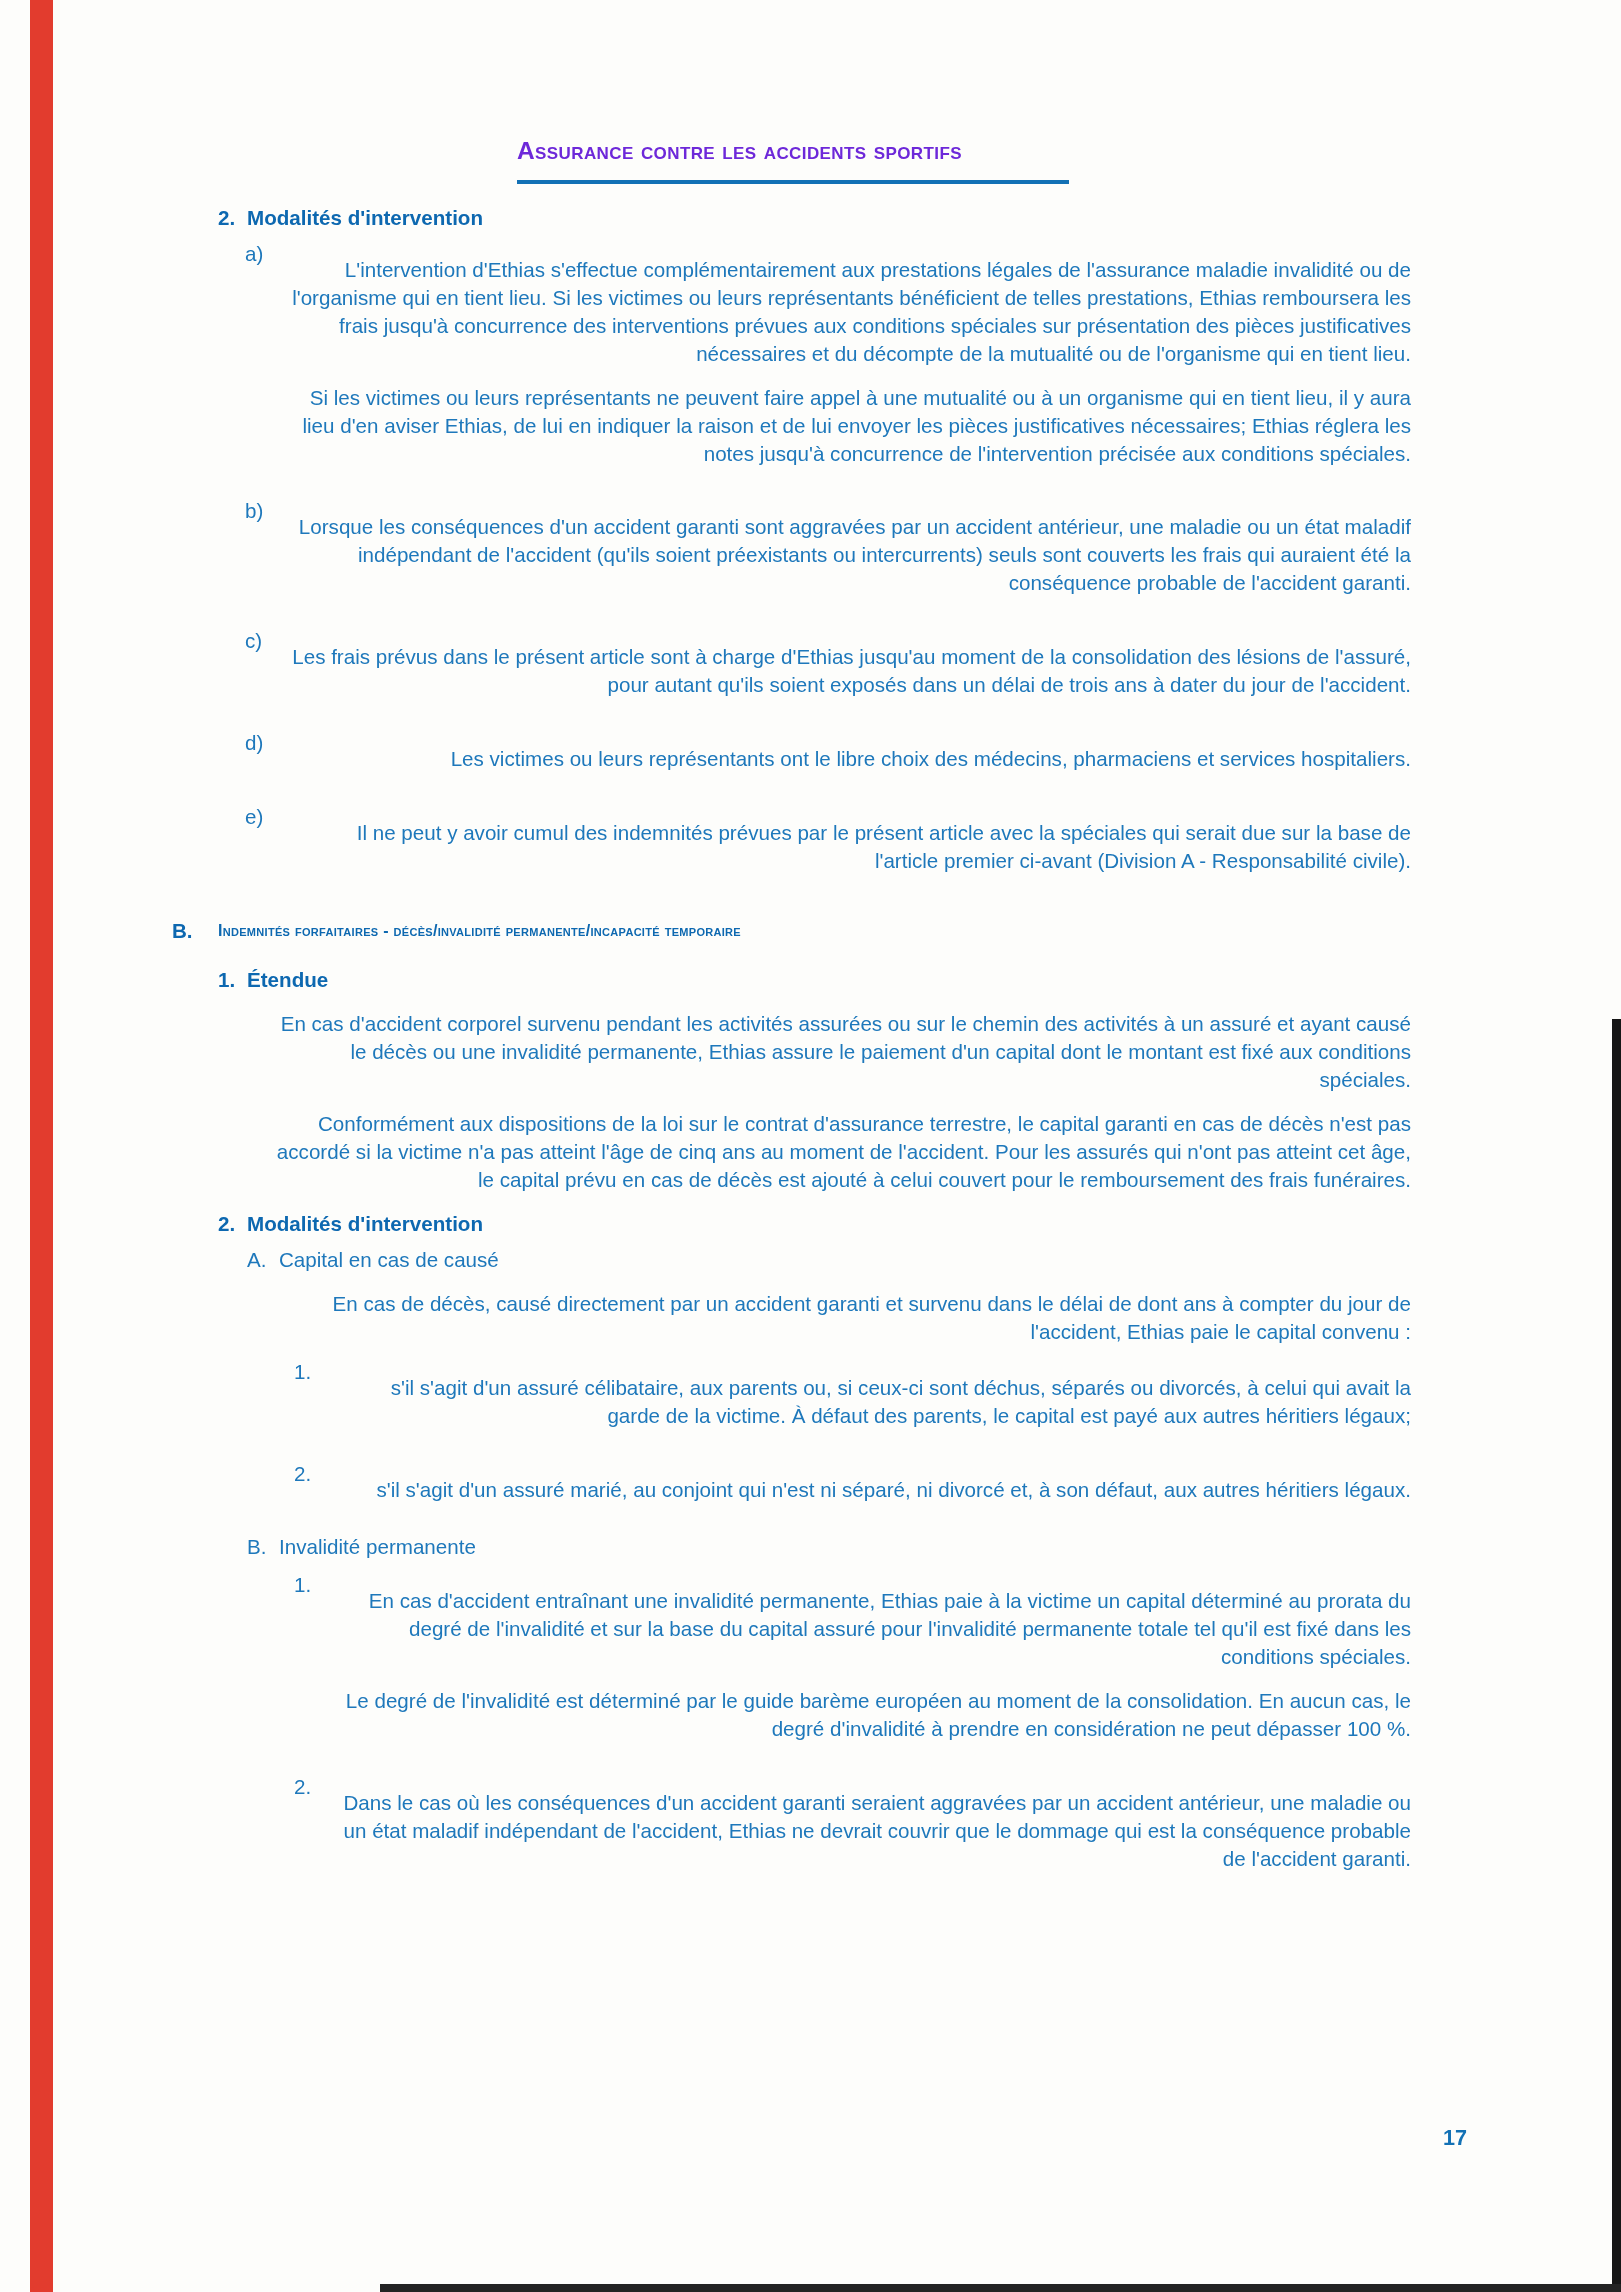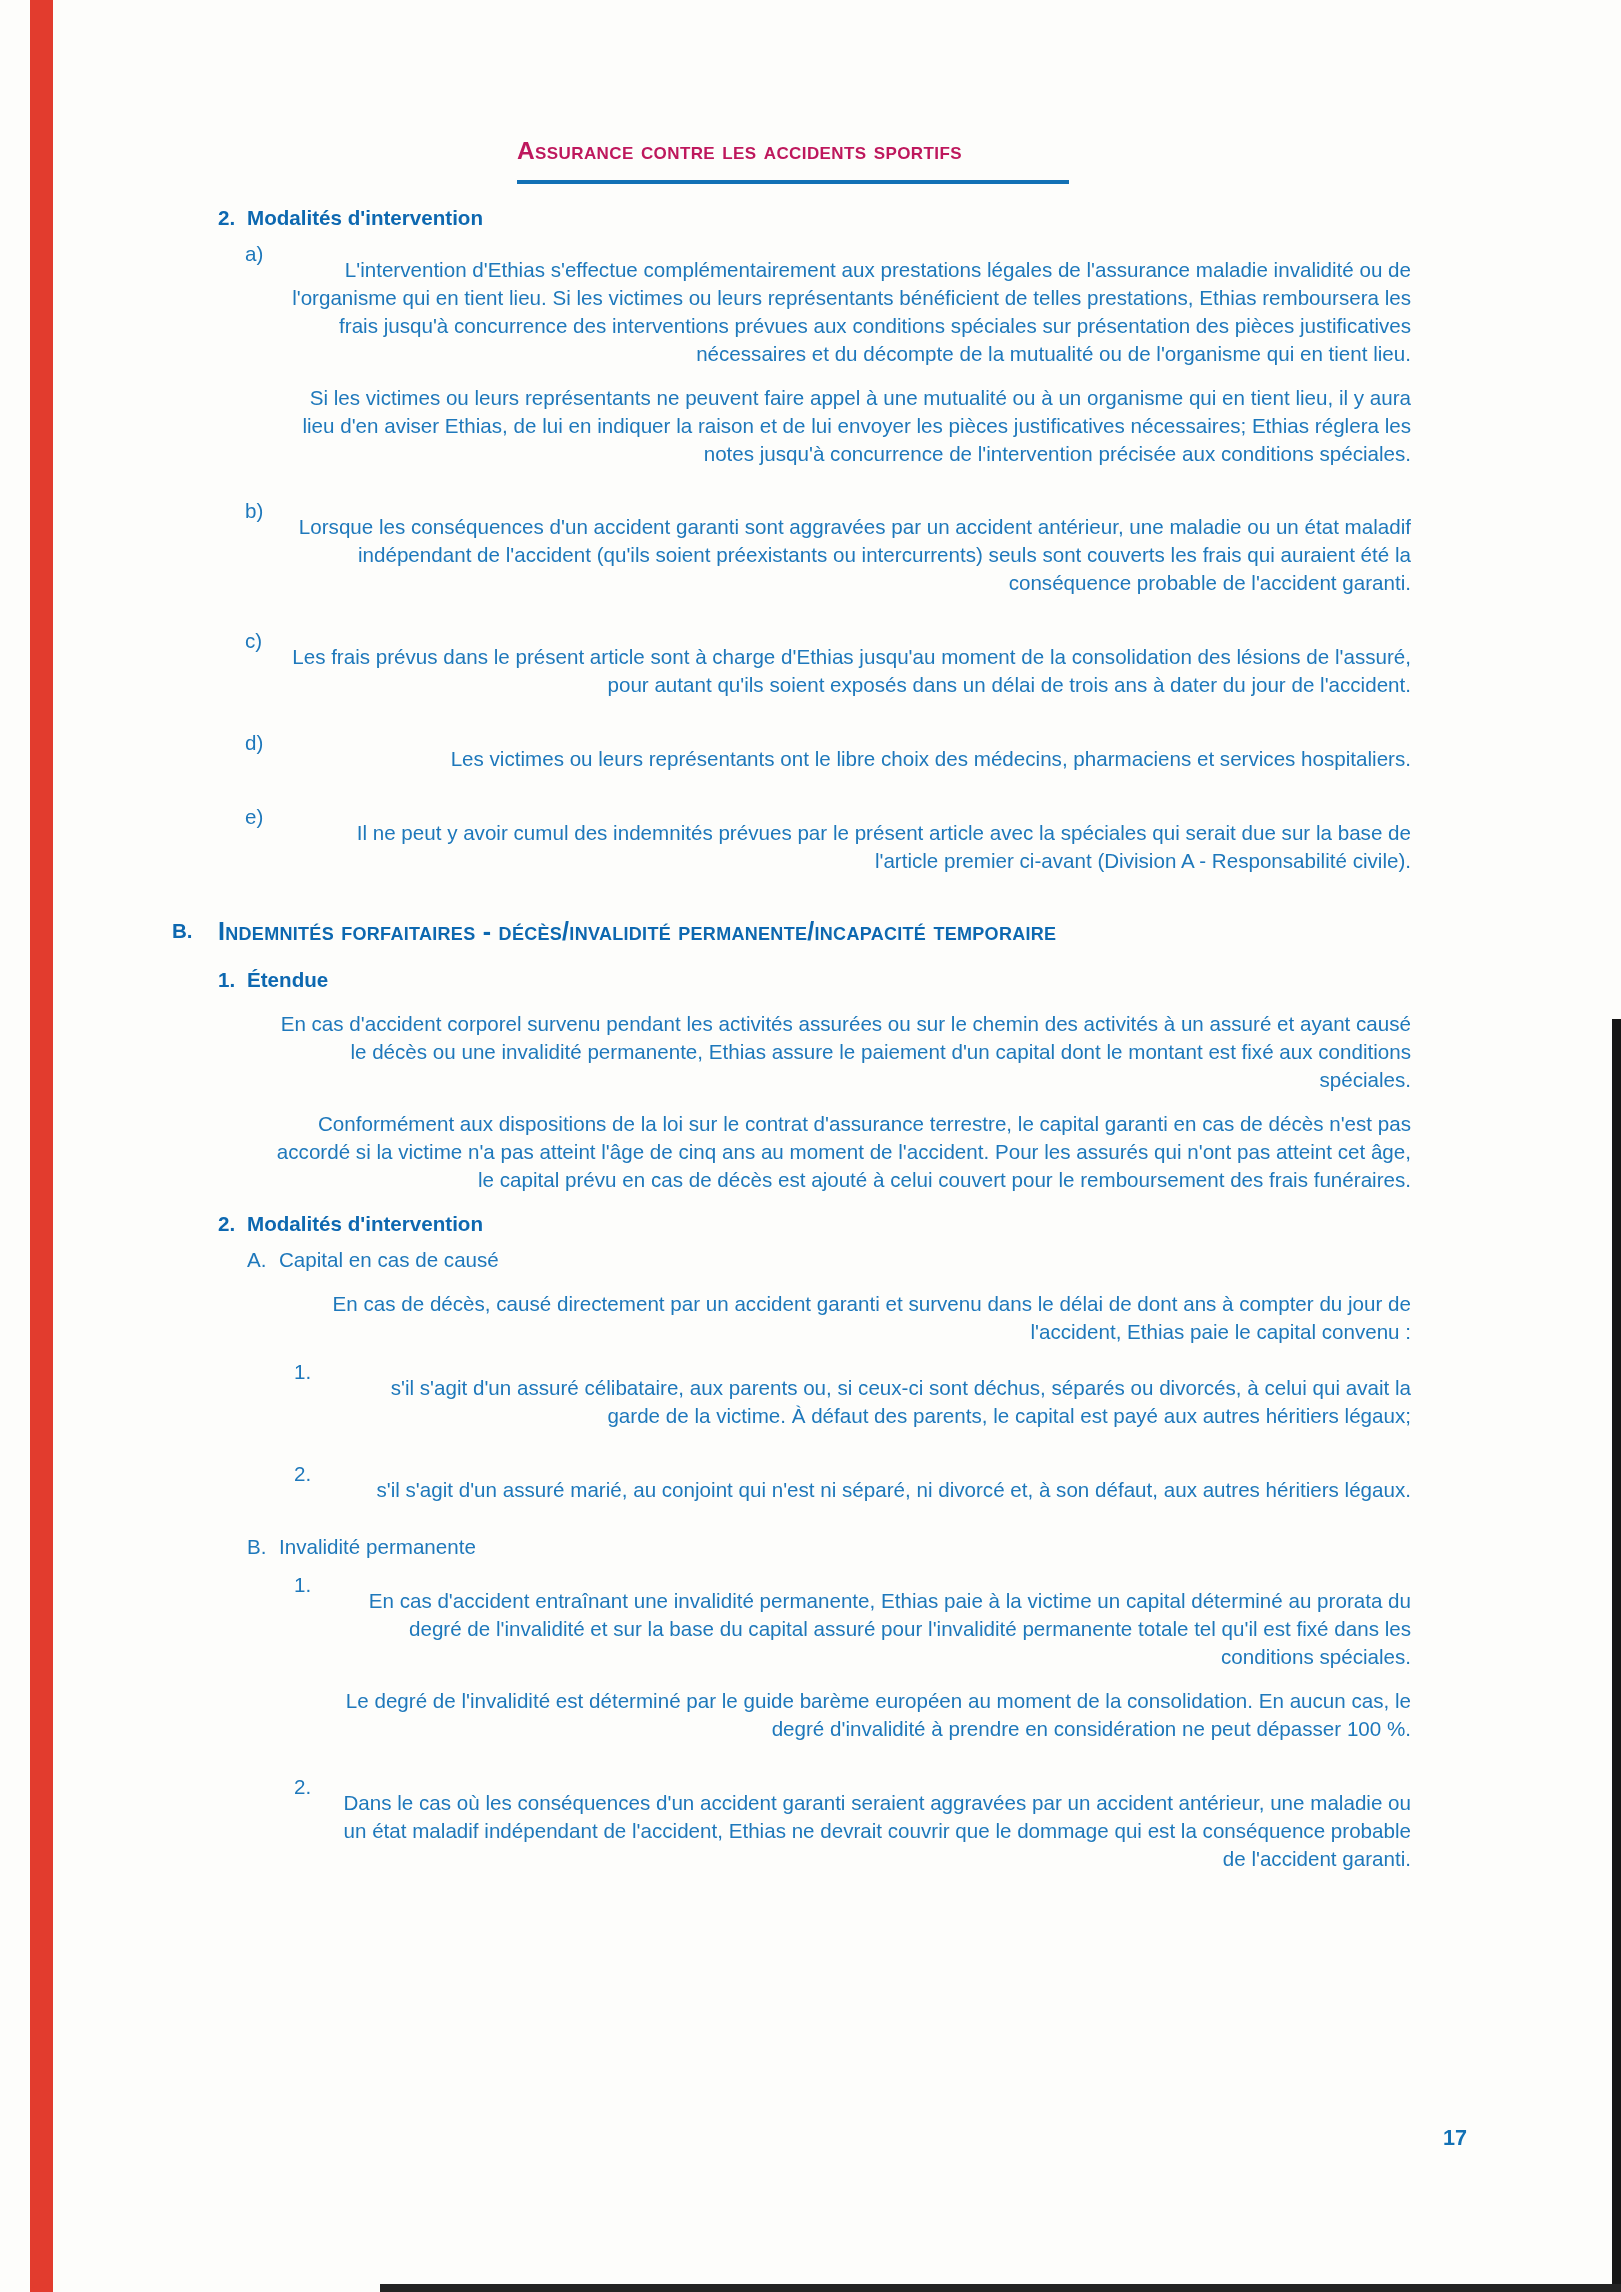--- a/index.html
+++ b/index.html
@@ -34,21 +34,21 @@
 
   .h1{padding-left:218px;font-weight:bold;margin-bottom:7.8px;}
   .h1 .num{width:29px;flex:none;}
 
   .alpha{padding-left:245px;margin-bottom:13.7px;}
   .alpha .marker{width:27.4px;flex:none;}
   .alpha .paras{flex:1;min-width:0;}
 
   .secB{padding-left:172px;margin:26.5px 0 20.6px 0;font-weight:bold;}
   .secB .marker{width:46px;flex:none;font-size:20.6px;}
-  .secB .btitle{font-size:25px;font-variant:small-caps;letter-spacing:0.3px;}
+  .secB .btitle{font-size:16px;font-variant:small-caps;letter-spacing:0.3px;}
 
   .sub-paras{margin-left:247px;margin-bottom:16.7px;}
   .sub-paras .para + .para{margin-top:11.8px;}
 
   .letterhead{padding-left:247px;margin-bottom:9.8px;}
   .letterhead .marker{width:32px;flex:none;}
 
   .indent2{margin-left:294px;margin-bottom:5.9px;}
   .intro{margin-bottom:11.8px;}
   .numitem{display:flex;margin-bottom:13.7px;}
@@ -62,21 +62,21 @@
 
   .c-head{}
 </style>
 </head>
 <body>
 
 <div class="page" style="color: rgb(30, 120, 187);">
 
   <div class="red-stripe" style="background: rgb(226, 60, 46);"></div>
 
-  <div class="header-title c-head" style="color: #be185d;">Assurance contre les accidents sportifs</div>
+  <div class="header-title c-head" style="color: #6d28d9;">Assurance contre les accidents sportifs</div>
   <div class="title-rule" style="background: rgb(19, 113, 181);"></div>
 
   <div class="content">
 
     <div class="row h1 c-head" style="color: rgb(13, 104, 176);">
       <span class="num">2.</span>
       <span>Modalités d'intervention</span>
     </div>
 
     <div class="row alpha">

